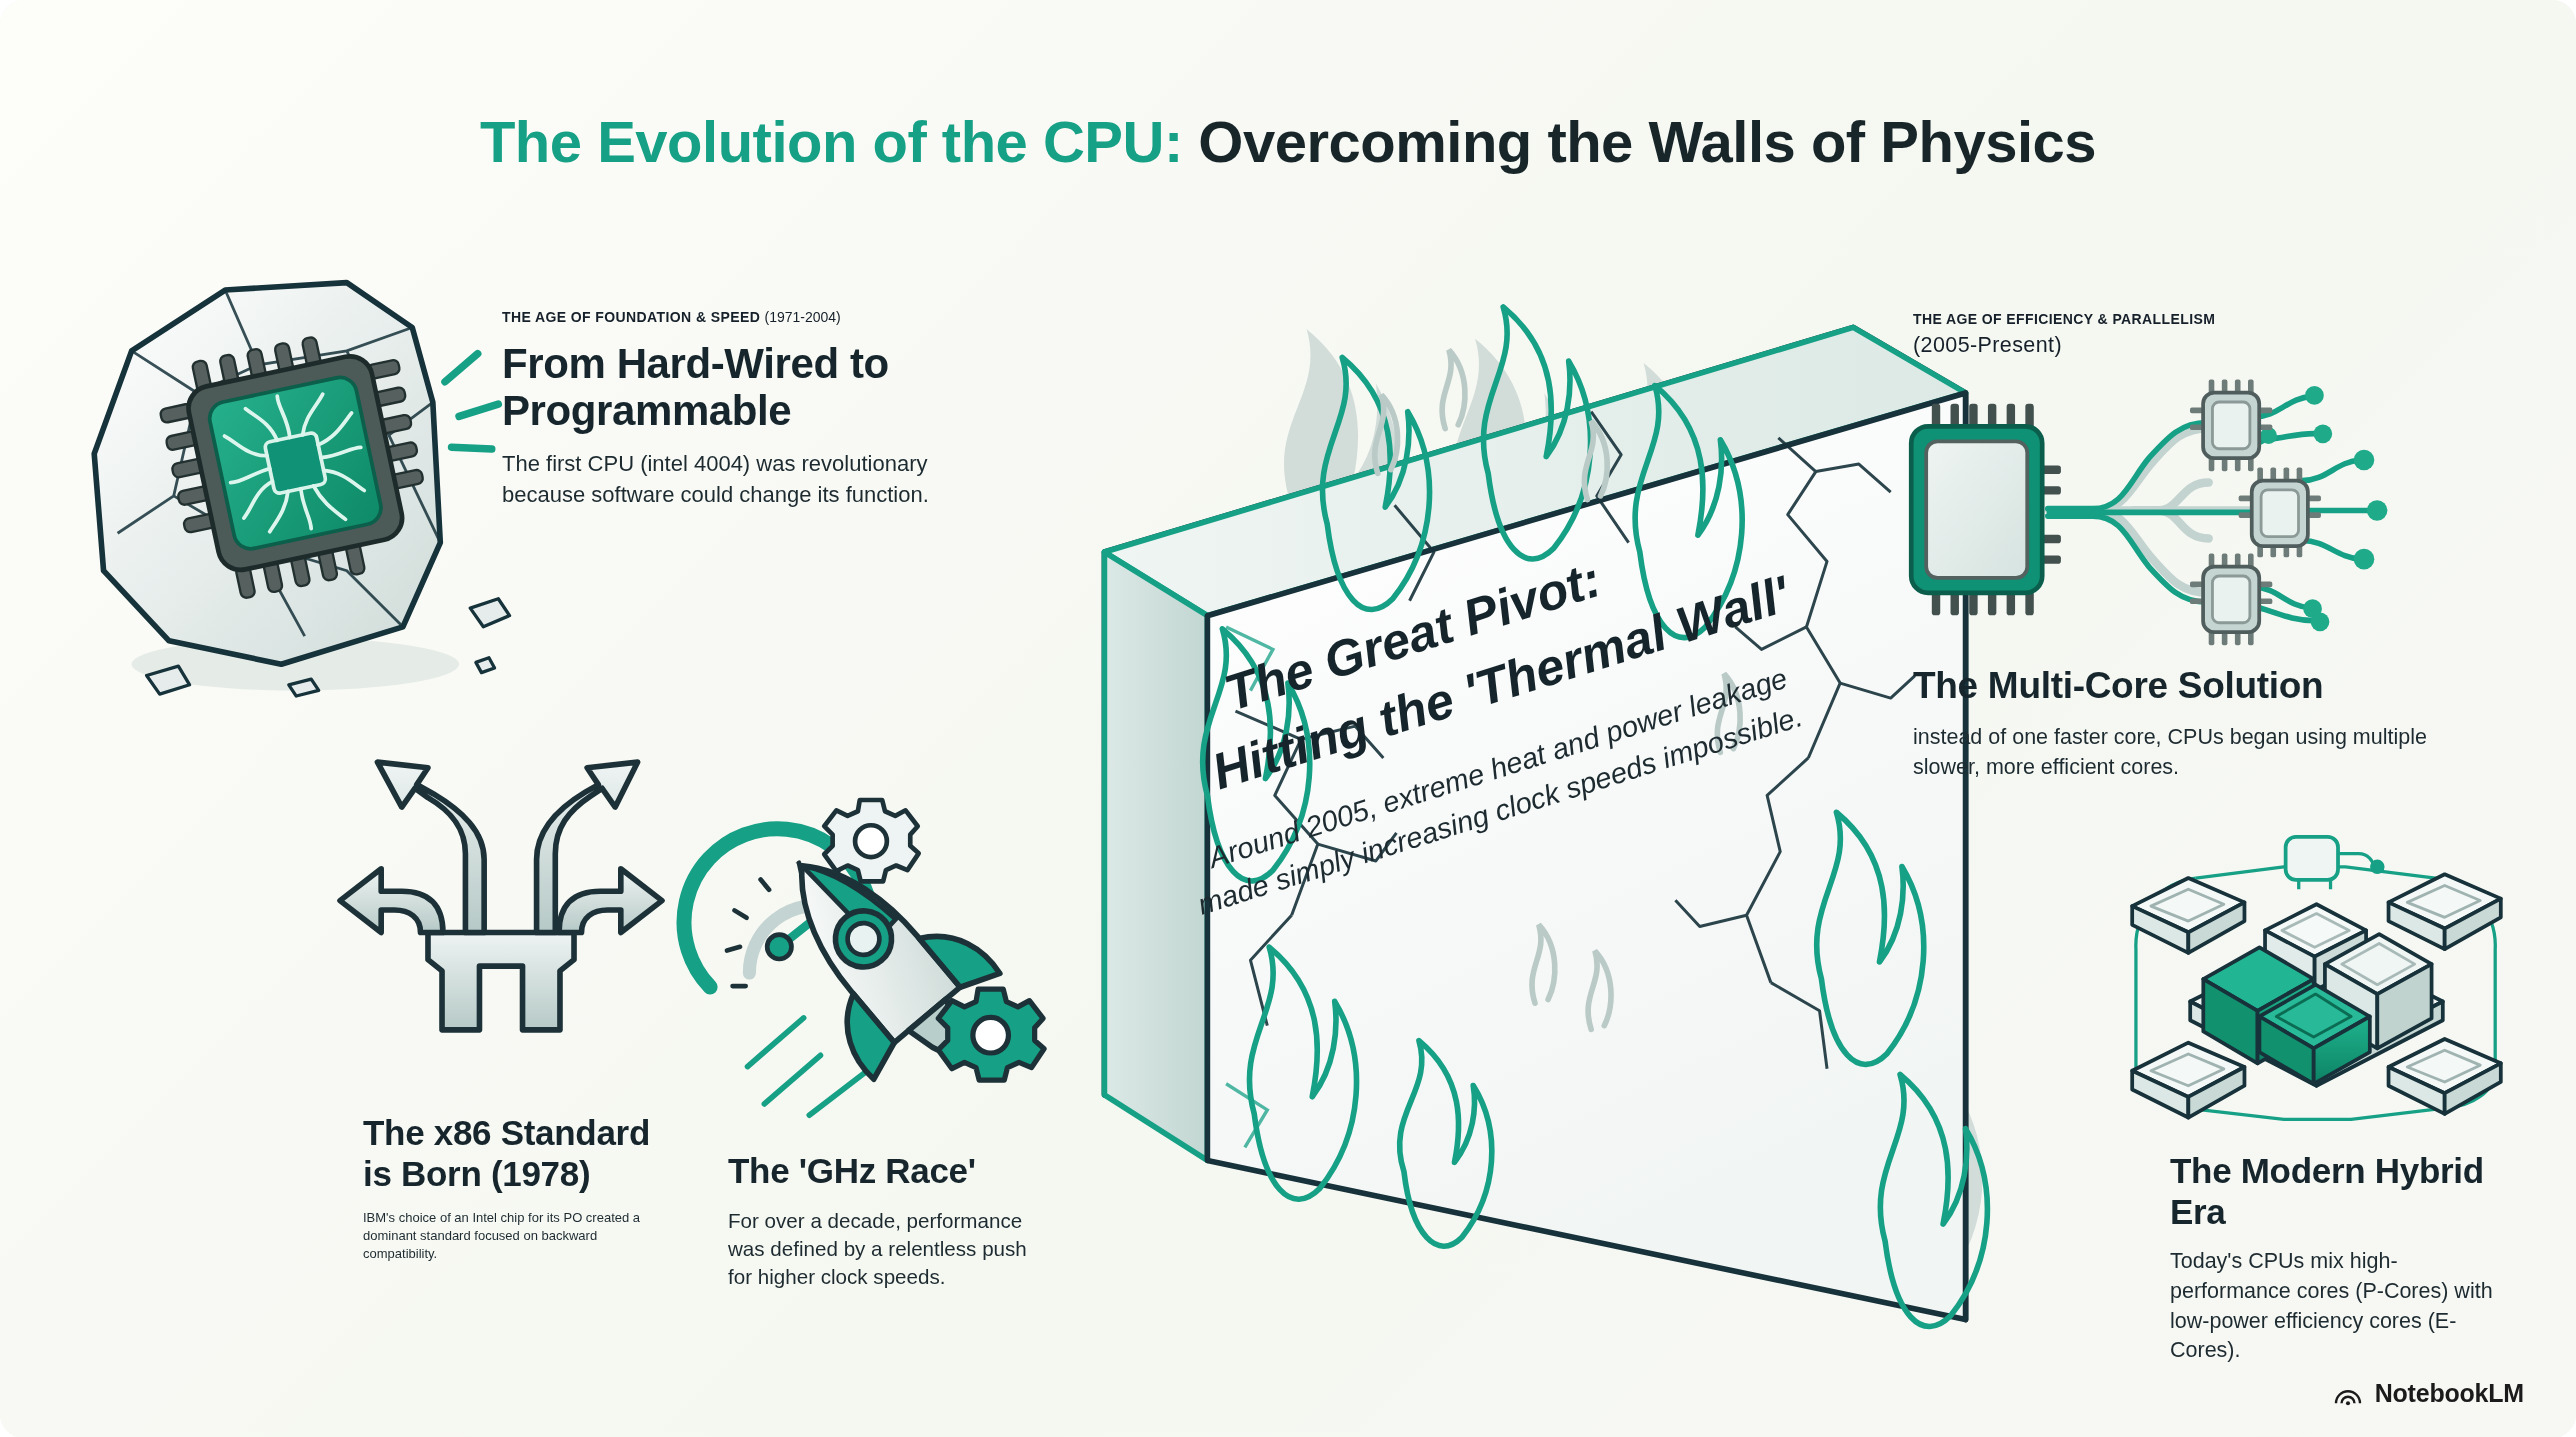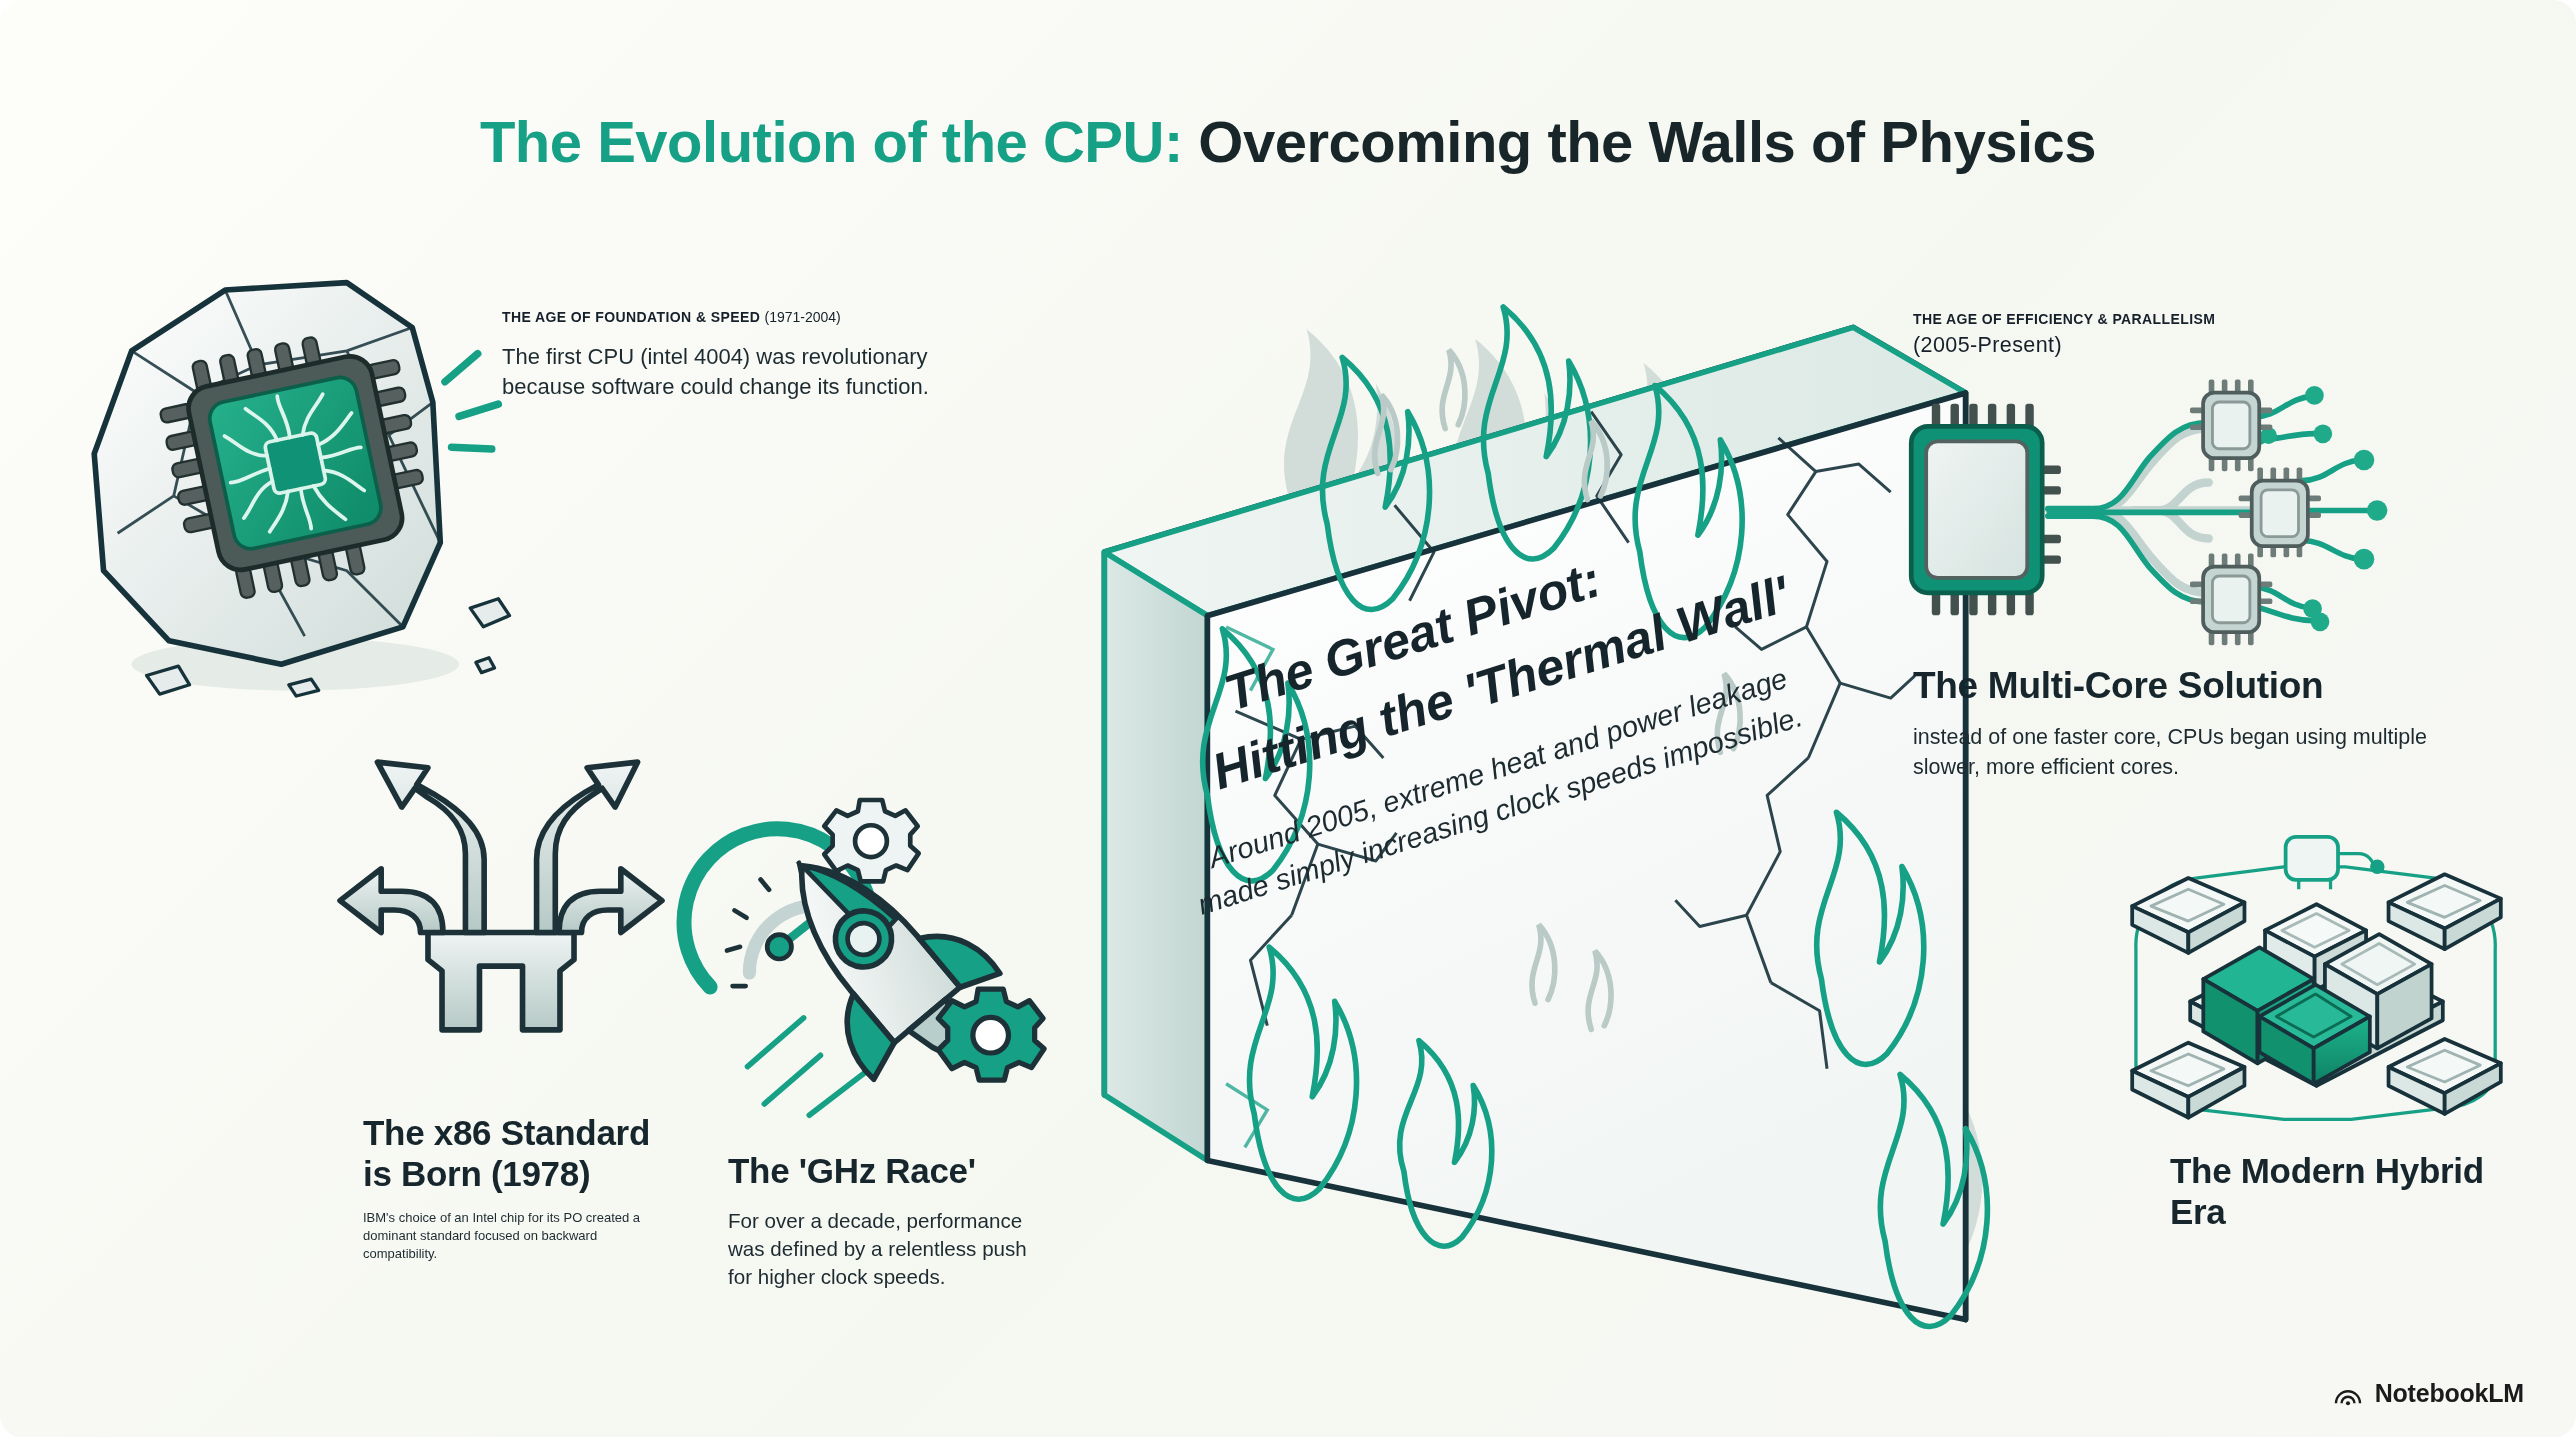--- a/index.html
+++ b/index.html
@@ -160,20 +160,21 @@
         <path d="M432 370 L462 360 L474 378 L446 390 Z"></path>
         <path d="M86 442 L120 432 L132 452 L100 462 Z"></path>
         <path d="M438 428 L452 423 L458 434 L444 439 Z"></path>
         <path d="M238 452 L262 446 L270 458 L246 464 Z"></path>
       </g>
     </svg>
   </div>
 
   <div class="layer" id="blk-foundation">
     <div class="eyebrow"><span>THE AGE OF FOUNDATION &amp; SPEED</span> <span class="years">(1971-2004)</span></div>
+    <div class="h2">From Hard-Wired to Programmable</div>
     <div class="body" style="width:468px">The first CPU (intel 4004) was revolutionary because software could change its function.</div>
   </div>
 
   <div class="layer" id="ill-arrows">
     <svg width="356" height="337" viewBox="0 0 380 360">
       <defs>
         <linearGradient id="arrg" x1="0" y1="0" x2="0" y2="1">
           <stop offset="0" stop-color="#eef4f3"></stop>
             <stop offset="1" stop-color="#b6c9c6"></stop>
         </linearGradient>
@@ -545,20 +546,21 @@
         <polygon points="164,196 224,162 282,196 222,230" fill="#27b998"></polygon>
         <polygon points="164,196 164,234 222,268 222,230" fill="#12916f"></polygon>
         <polygon points="282,196 282,234 222,268 222,230" fill="url(#gcube)"></polygon>
         <polygon points="182,196 224,172 262,196 222,218" fill="none" stroke="#0b6c53" stroke-width="3"></polygon>
       </g>
     </svg>
   </div>
 
   <div class="layer" id="blk-hybrid">
     <div class="h3">The Modern Hybrid Era</div>
+    <div class="body" style="font-size:21.5px">Today's CPUs mix high-performance cores (P-Cores) with low-power efficiency cores (E-Cores).</div>
   </div>
 
   <div id="footer">
     <span class="logo">
       <svg width="30" height="24" viewBox="0 0 32 26">
         <path d="M3 23 A13 13 0 0 1 29 23" fill="none" stroke="#1b1b1b" stroke-width="2.6"></path>
         <path d="M9 23 A7 7 0 0 1 23 23" fill="none" stroke="#1b1b1b" stroke-width="2.6"></path>
         <circle cx="16" cy="23" r="2.2" fill="#1b1b1b"></circle>
       </svg>
     </span>

